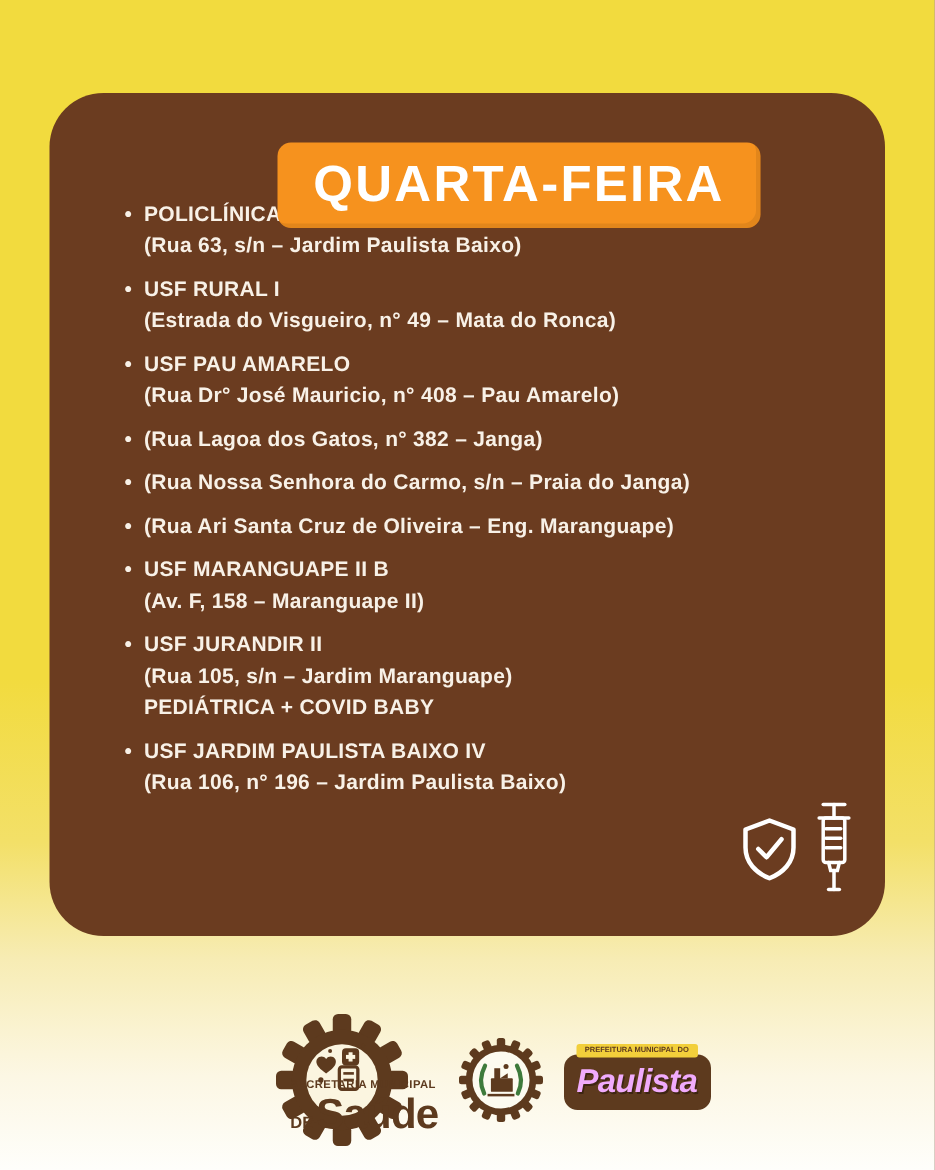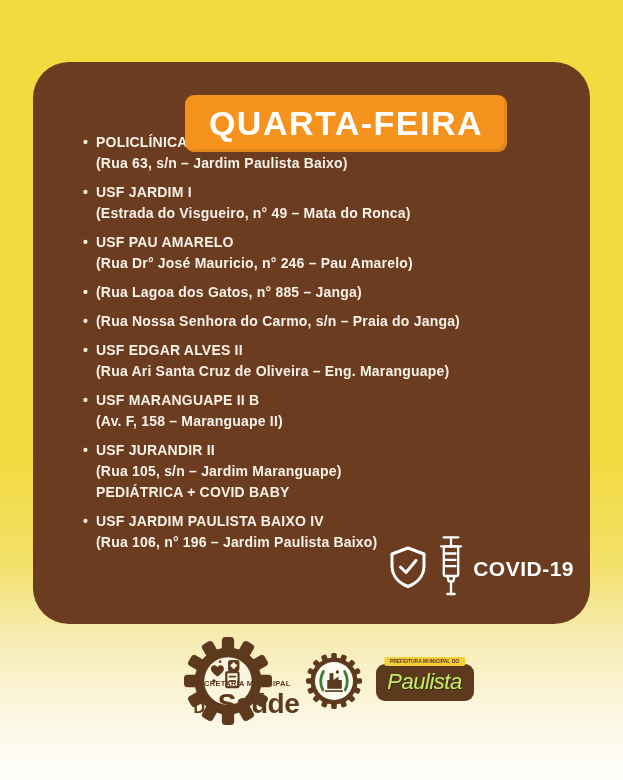--- a/index.html
+++ b/index.html
@@ -81,40 +81,40 @@
   .covid-label {
     color: #FFFFFF;
     font-size: 21px;
     font-weight: bold;
     letter-spacing: 0.5px;
   }
 
   
   .footer {
     position: absolute;
-    left: 50%; top: 633px;
+    left: 50%; top: 672px;
     transform: translateX(calc(-50% + 17px));
     display: flex;
     align-items: center;
     gap: 14px;
     height: 95px;
   }
 
   .saude-logo { position: relative; width: 108px; height: 92px; }
   .saude-gear-svg { position: absolute; left: 0; top: 0; }
   .saude-text {
     position: absolute; left: 10px; top: 44px;
     color: #5D3A1E; white-space: nowrap;
   }
   .saude-line1 {
     display: block;
     font-size: 7.5px; font-weight: bold; letter-spacing: 0.3px;
   }
   .saude-line2 { display: flex; align-items: baseline; gap: 2px; }
-  .saude-de { font-size: 16px; font-weight: bold; }
+  .saude-de { font-size: 11px; font-weight: bold; }
   .saude-saude { font-size: 28px; font-weight: bold; letter-spacing: -0.5px; }
 
   .seal-logo { width: 56px; height: 56px; }
 
   .paulista-logo {
     position: relative;
     width: 98px; height: 48px;
   }
   .paulista-ribbon {
     position: absolute; left: 50%; top: 0;
@@ -129,23 +129,23 @@
     z-index: 1;
   }
   .paulista-plate {
     position: absolute; left: 0; top: 7px;
     width: 98px; height: 37px;
     background: #5D3A1E;
     border-radius: 9px;
     display: flex; align-items: center; justify-content: center;
   }
   .paulista-name {
-    color: #bef264;
+    color: #f0abfc;
     font-size: 22px;
-    font-weight: normal;
+    font-weight: bold;
     font-style: italic;
     letter-spacing: -0.5px;
     text-shadow: 1px 1px 0 #3d2512;
   }
 </style>
 </head>
 <body>
 
 <div class="panel">
 
@@ -155,43 +155,42 @@
 
   <ul class="facility-list">
     <li class="facility-item">
       <span class="bullet">•</span>
       <span class="facility-name">POLICLÍNICA HÉLIO INÁCIO</span>
       <span class="facility-address">(Rua 63, s/n – Jardim Paulista Baixo)</span>
 
     </li>
     <li class="facility-item">
       <span class="bullet">•</span>
-      <span class="facility-name">USF JARDIM I</span>
+      <span class="facility-name">USF RURAL I</span>
       <span class="facility-address">(Estrada do Visgueiro, n° 49 – Mata do Ronca)</span>
 
     </li>
     <li class="facility-item">
       <span class="bullet">•</span>
       <span class="facility-name">USF PAU AMARELO</span>
-      <span class="facility-address">(Rua Dr° José Mauricio, n° 246 – Pau Amarelo)</span>
-
-    </li>
-    <li class="facility-item">
-      <span class="bullet">•</span>
-      <span class="facility-address">(Rua Lagoa dos Gatos, n° 885 – Janga)</span>
+      <span class="facility-address">(Rua Dr° José Mauricio, n° 408 – Pau Amarelo)</span>
+
+    </li>
+    <li class="facility-item">
+      <span class="bullet">•</span>
+      <span class="facility-address">(Rua Lagoa dos Gatos, n° 382 – Janga)</span>
 
     </li>
     <li class="facility-item">
       <span class="bullet">•</span>
       <span class="facility-address">(Rua Nossa Senhora do Carmo, s/n – Praia do Janga)</span>
 
     </li>
     <li class="facility-item">
       <span class="bullet">•</span>
-      <span class="facility-name">USF EDGAR ALVES II</span>
       <span class="facility-address">(Rua Ari Santa Cruz de Oliveira – Eng. Maranguape)</span>
 
     </li>
     <li class="facility-item">
       <span class="bullet">•</span>
       <span class="facility-name">USF MARANGUAPE II B</span>
       <span class="facility-address">(Av. F, 158 – Maranguape II)</span>
 
     </li>
     <li class="facility-item">
@@ -222,21 +221,20 @@
         <line x1="9" y1="13" x2="31" y2="13"></line>
         <rect x="12" y="13" width="16" height="33" rx="2"></rect>
         <line x1="14" y1="21" x2="25" y2="21"></line>
         <line x1="14" y1="28" x2="25" y2="28"></line>
         <line x1="14" y1="35" x2="25" y2="35"></line>
         <path d="M16 46 L17.5 52 H22.5 L24 46"></path>
         <line x1="20" y1="52" x2="20" y2="66"></line>
         <line x1="16" y1="66" x2="24" y2="66"></line>
       </svg>
     </span>
-    <span class="covid-label">COVID-19</span>
   </div>
 
 </div>
 
 <div class="footer">
 
   <div class="saude-logo">
     <span class="saude-gear-svg">
       <svg width="88" height="92" viewBox="0 0 100 104">
         <g fill="#5D3A1E">

